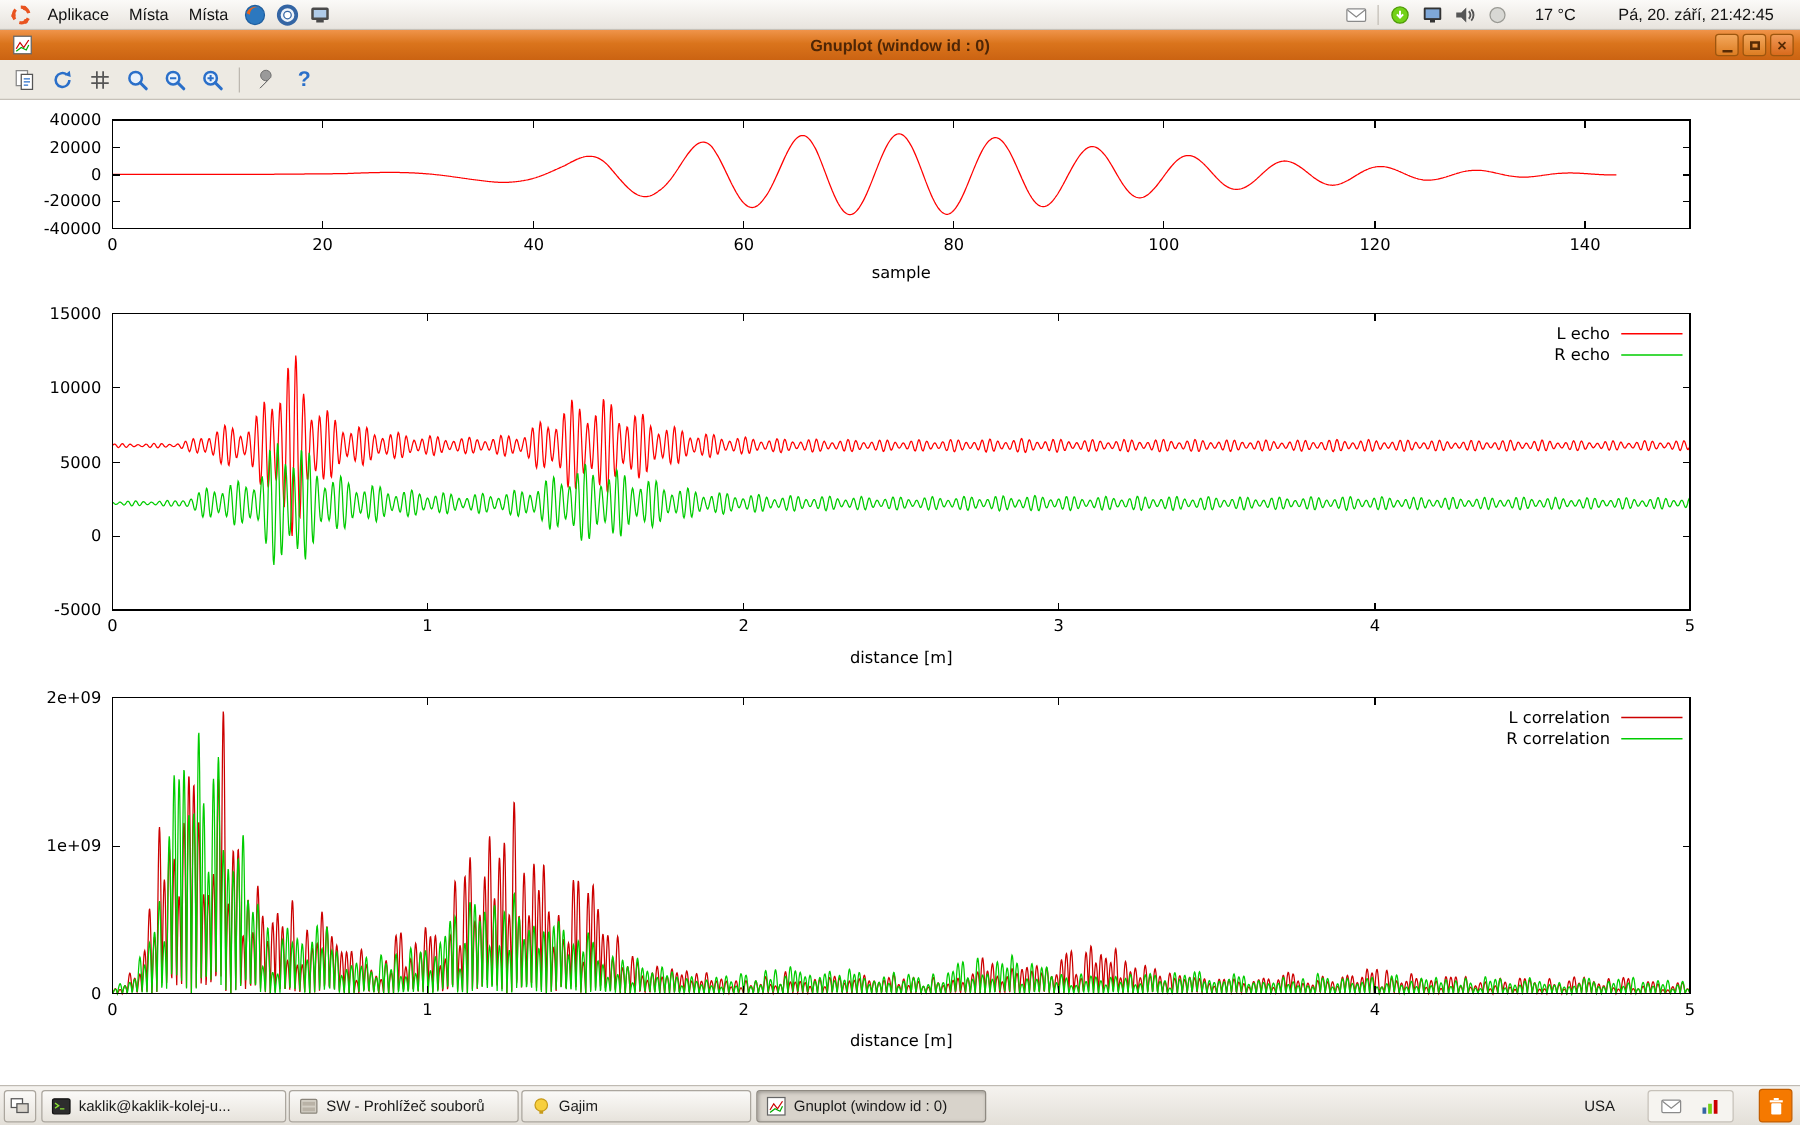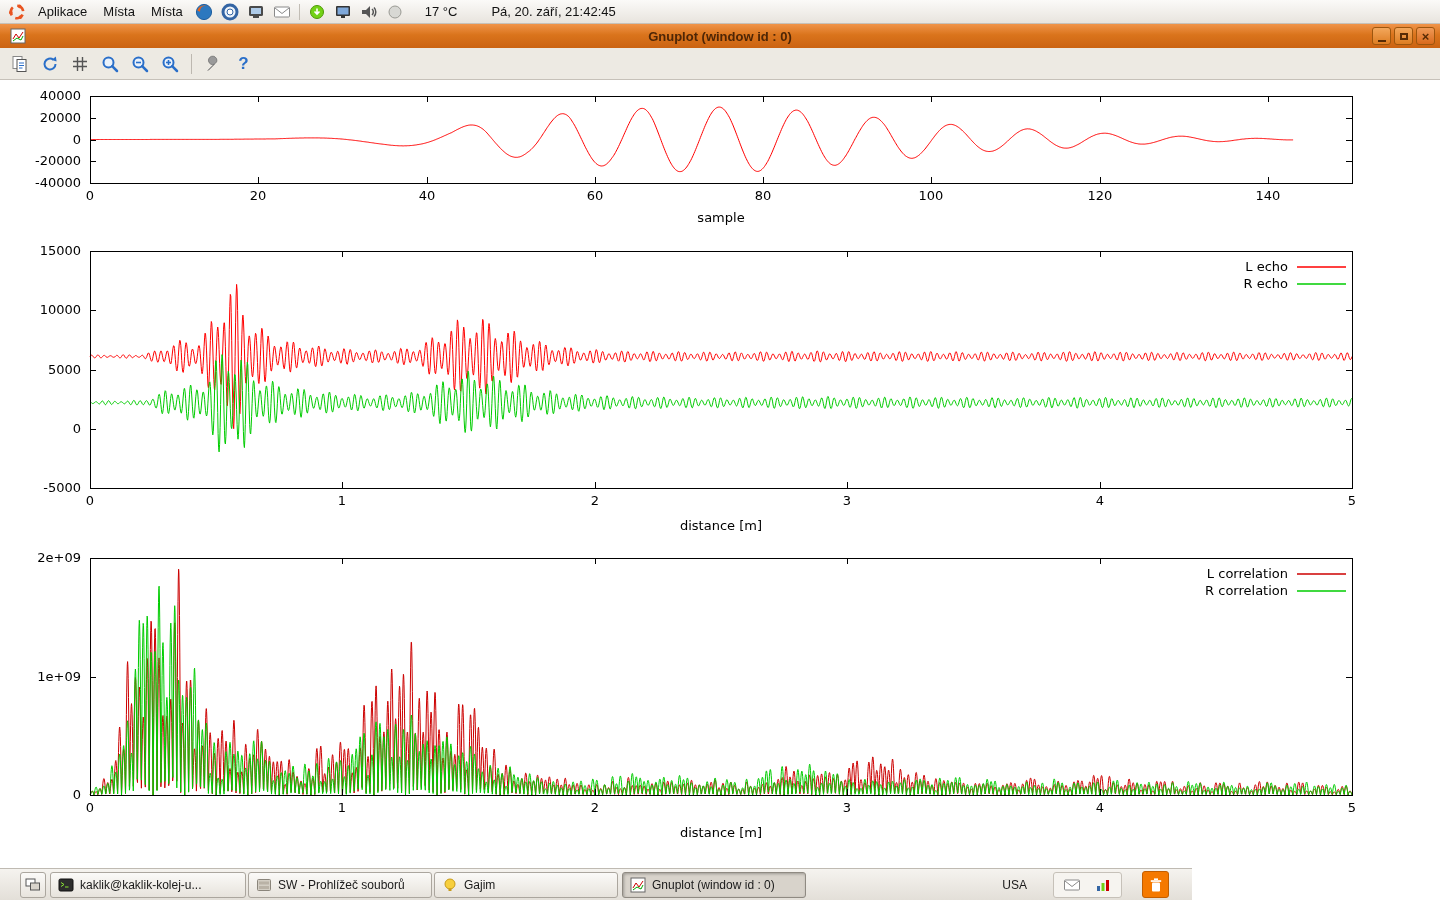--- a/index.html
+++ b/index.html
@@ -1,18 +1,18 @@
 <!DOCTYPE html>
 <html><head>
 <meta charset="utf-8">
 <style>
   *{margin:0;padding:0;box-sizing:border-box}
   html,body{width:1440px;height:900px;overflow:hidden;background:#fff;font-family:"Liberation Sans",sans-serif}
   
-  .panel{position:absolute;top:0;left:0;width:1440px;height:24px;background:linear-gradient(#FBFAF8,#E8E4DE);border-bottom:1px solid #C6C1B9;display:flex;align-items:center;padding:0 4px;z-index:20}
+  .panel{position:absolute;top:0;left:0;width:1440px;height:24px;background:linear-gradient(#FBFAF8,#E8E4DE);border-bottom:1px solid #C6C1B9;display:flex;align-items:center;justify-content:space-between;padding:0 4px;z-index:20}
   .panel-left,.panel-right{display:flex;align-items:center;height:100%}
   .menu{padding:0 8px;font-size:13px;color:#121212;height:100%;display:flex;align-items:center;cursor:default}
   .p-icon{width:20px;height:20px;margin:0 3px;display:flex;align-items:center;justify-content:center}
   .tray-text{font-size:13px;color:#121212;margin:0 17px;white-space:nowrap}
   .tray-sep{width:1px;height:16px;background:#C2BDB5;margin:0 4px}
   
   .titlebar{position:absolute;top:24px;left:0;width:1440px;height:24px;background:linear-gradient(#F0944A,#DA741C 45%,#CB6312);display:flex;align-items:center;padding:0 5px;z-index:15}
   .titlebar .title{position:absolute;left:0;right:0;text-align:center;font-size:13px;font-weight:bold;color:#4E2606}
   .win-buttons{margin-left:auto;display:flex;gap:3px;z-index:2}
   .win-btn{width:19px;height:18px;border:1px solid #9D560E;border-radius:3px;background:linear-gradient(#F3A75C,#DD7D22);display:flex;align-items:center;justify-content:center;cursor:default}
@@ -24,21 +24,21 @@
   .toolbar{position:absolute;top:48px;left:0;width:1440px;height:32px;background:#EDEAE3;border-bottom:1px solid #C6C1B9;display:flex;align-items:center;padding:0 6px;gap:3px;z-index:10}
   .tool-btn{width:27px;height:26px;display:flex;align-items:center;justify-content:center;border:1px solid transparent;border-radius:3px;background:transparent}
   .tool-sep{width:1px;height:20px;background:#BDB8B0;margin:0 5px}
   .help-q{color:#2A6FC9;font-weight:bold;font-size:17px}
   
   .plot-area{position:absolute;top:80px;left:0;width:1440px;height:788px;background:#fff}
   #plots{display:block}
   #plots text.tick{font:13px "DejaVu Sans",sans-serif;fill:#000}
   #plots text.axis-label{font:13px "DejaVu Sans",sans-serif;fill:#000}
   
-  .taskbar{position:absolute;top:868px;left:0;width:1192px;height:32px;background:linear-gradient(#F5F3EF,#E3DFD8);border-top:1px solid #BFBAB2;display:flex;align-items:center;padding:0 20px;z-index:20}
+  .taskbar{position:absolute;top:868px;left:0;width:1440px;height:32px;background:linear-gradient(#F5F3EF,#E3DFD8);border-top:1px solid #BFBAB2;display:flex;align-items:center;padding:0 3px;z-index:20}
   .show-desktop{width:26px;height:26px;border:1px solid #ABA69E;border-radius:3px;background:linear-gradient(#FBFAF8,#E8E4DD);display:flex;align-items:center;justify-content:center;margin-right:3px}
   .task-btn{height:26px;margin:0 1px;border:1px solid #ABA69E;border-radius:3px;background:linear-gradient(#FBFAF8,#E7E3DC);display:flex;align-items:center;gap:6px;padding:0 7px;font-size:12px;color:#1a1a1a;overflow:hidden;white-space:nowrap;flex:none}
   .task-btn .t-ico{flex:none;width:16px;height:16px;display:flex;align-items:center;justify-content:center}
   .task-btn.active{background:#D8D3CB;border-color:#8F8A82;box-shadow:inset 1px 1px 3px rgba(0,0,0,.28)}
   .w1{width:196px}.w2{width:184px}.w3{width:184px}.w4{width:184px;margin-left:3px}
   .tb-right{margin-left:auto;display:flex;align-items:center;gap:20px;padding-right:3px}
   .kb-layout{font-size:12px;color:#1a1a1a;padding:3px 6px}
   .tb-tray{display:flex;align-items:center;gap:5px;border:1px solid #C6C1B9;background:#F6F4F0;border-radius:3px;height:26px;padding:0 5px}
   .trash-btn{width:27px;height:27px;background:#F57900;border:1px solid #C35E00;border-radius:3px;display:flex;align-items:center;justify-content:center}
 </style>

